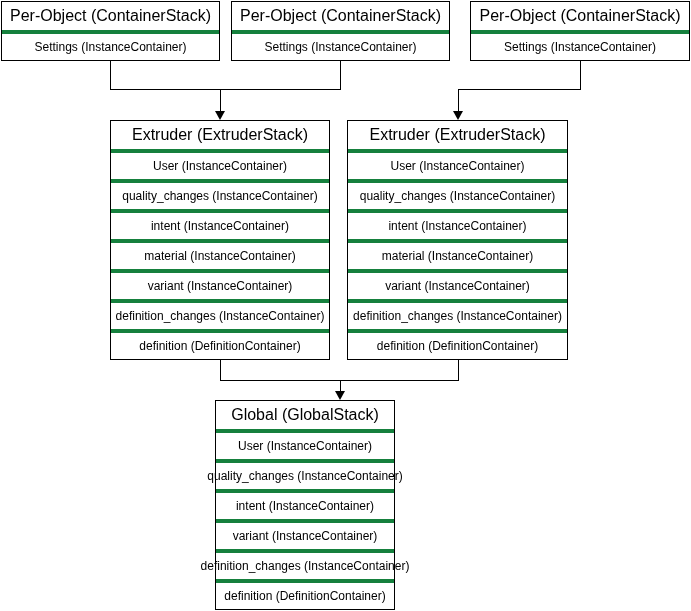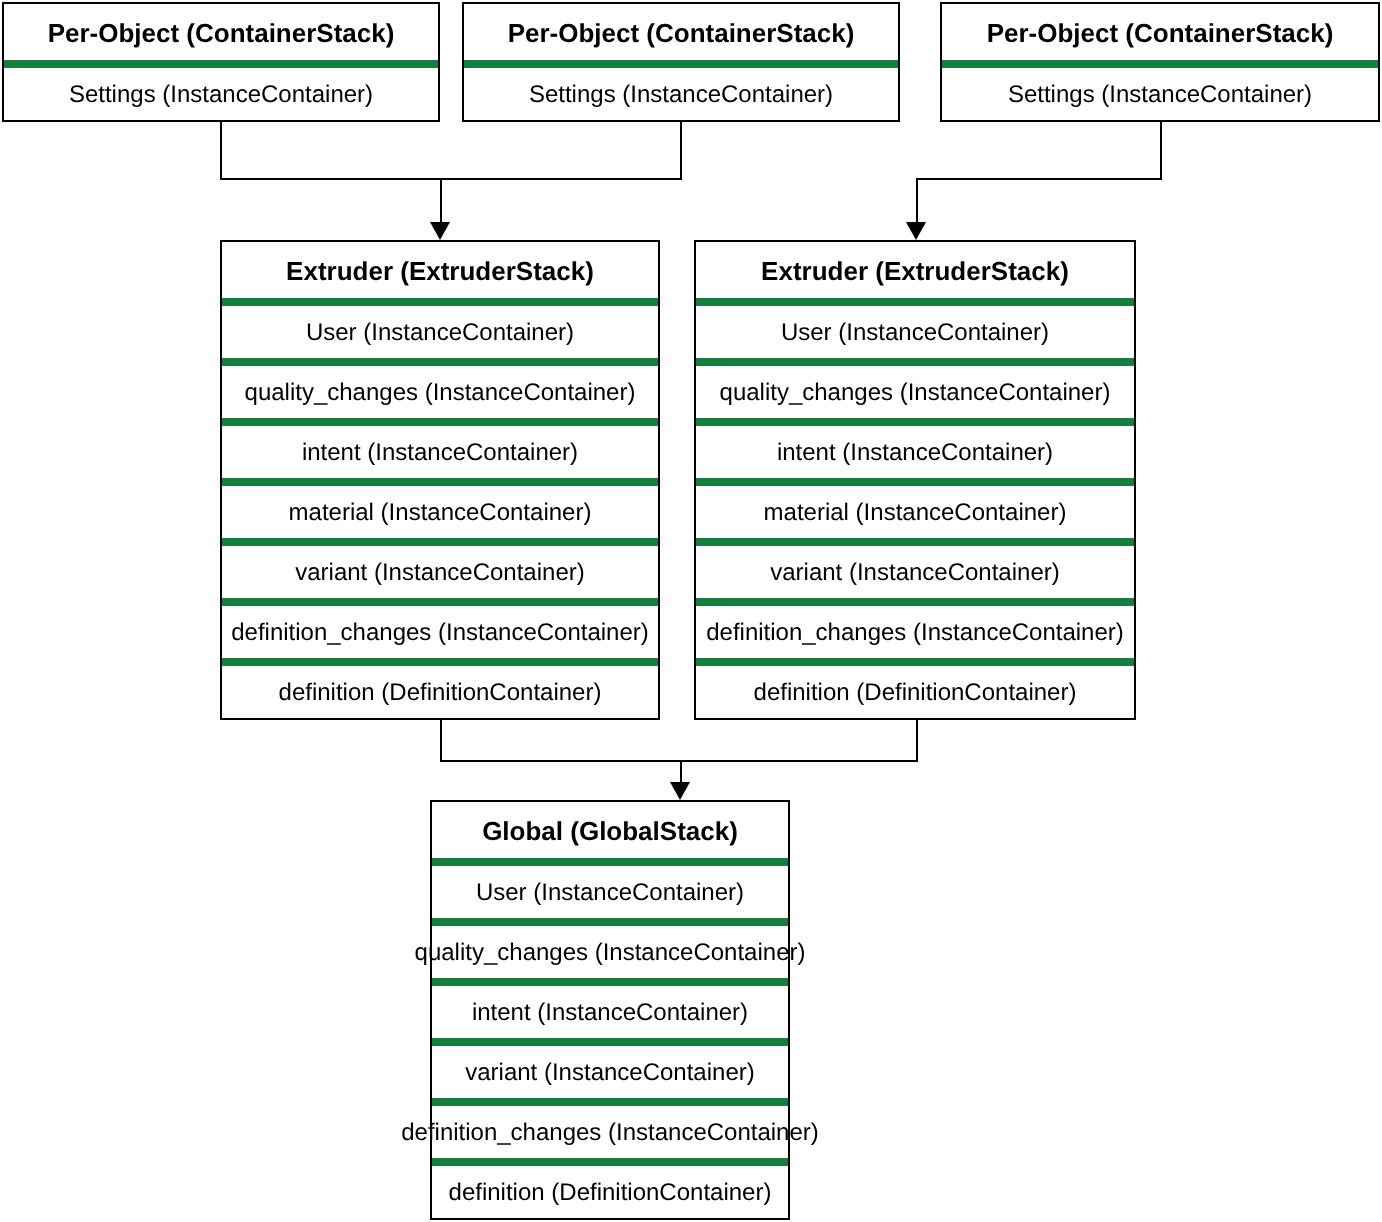--- a/index.html
+++ b/index.html
@@ -16,22 +16,22 @@
     position: absolute;
     background: #ffffff;
     border: 1px solid #000000;
     box-sizing: border-box;
   }
   .stack-header {
     height: 28px;
     display: flex;
     align-items: center;
     justify-content: center;
-    font-size: 13px;
-    font-weight: bold;
+    font-size: 16px;
+    font-weight: normal;
     white-space: nowrap;
   }
   .row {
     height: 30px;
     border-top: 4px solid #15803d;
     box-sizing: border-box;
     display: flex;
     align-items: center;
     justify-content: center;
     font-size: 12px;

